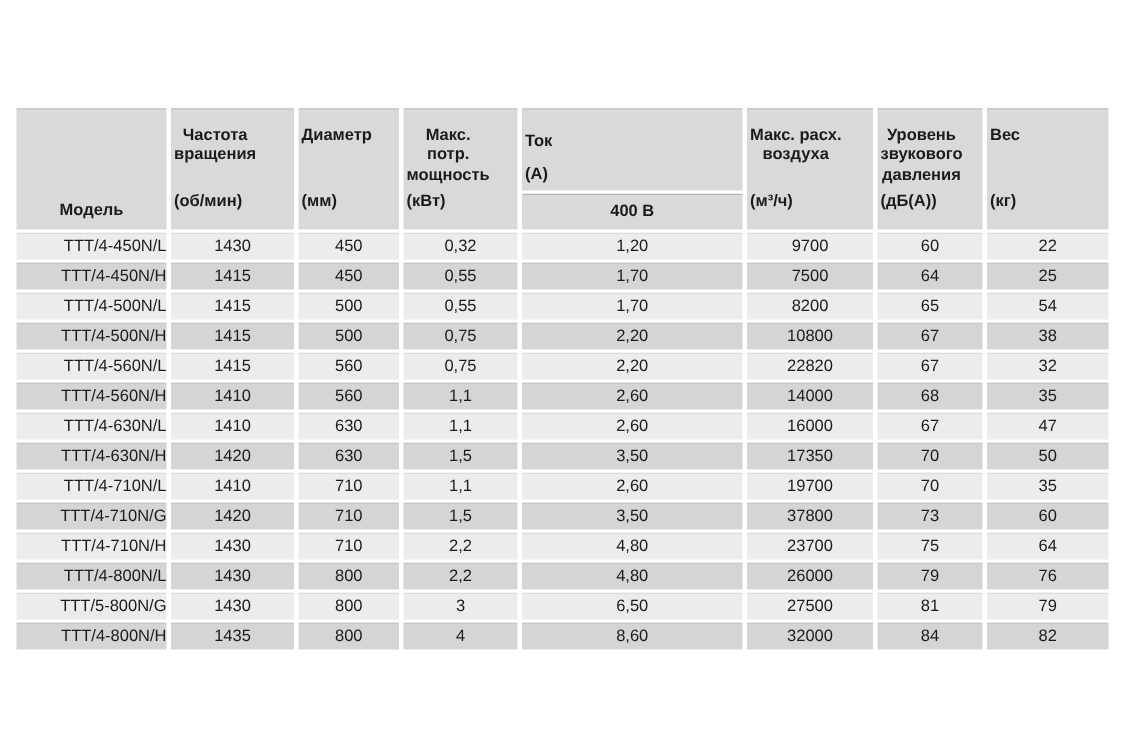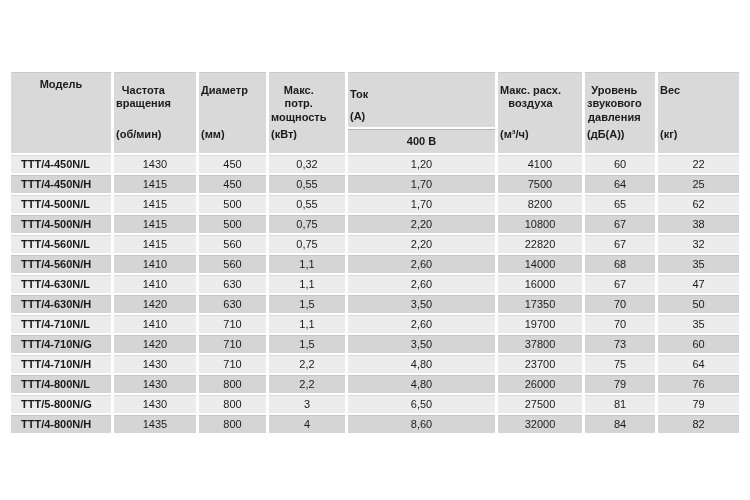--- a/index.html
+++ b/index.html
@@ -28,28 +28,28 @@
     box-shadow:inset 0 1px 0 rgba(0,0,0,0.07);
   }
   thead th{background:var(--header-bg);font-weight:bold;padding:0;}
   thead tr.hrow-top{height:44px;}
   thead tr.hrow-bottom{height:24px;}
   .h-stack{
     display:flex;flex-direction:column;justify-content:space-between;
     align-items:flex-start;height:70px;padding:6px 2px 7px 2px;
   }
   .tok-top .h-stack{height:44px;padding:5px 2px 5px 2px;margin-top:11px;}
-  .h-center{display:flex;align-items:flex-start;justify-content:center;height:70px;}
+  .h-center{display:flex;align-items:flex-end;justify-content:center;height:70px;}
   .h-label{white-space:pre-line;line-height:1.25;}
   .h-unit{line-height:1.1;}
   .tok-bottom{box-shadow:inset 0 1px 0 rgba(0,0,0,0.18);}
   tbody tr{height:18px;}
   tbody tr.light td{background:var(--row-light);}
   tbody tr.dark td{background:var(--row-dark);}
-  td.model-cell{text-align:left;padding-left:10px;font-weight:bold;}
+  td.model-cell{text-align:right;padding-left:10px;}
 </style>
 </head>
 <body>
 
 <div class="table-wrap">
   <table>
     <colgroup>
       <col style="width:100px">
       <col style="width:82px">
       <col style="width:67px">
@@ -119,21 +119,21 @@
         <th class="tok-bottom">400 В</th>
       </tr>
     </thead>
     <tbody>
         <tr class="light">
     <td class="model-cell">TTT/4-450N/L</td>
     <td>1430</td>
     <td>450</td>
     <td>0,32</td>
     <td>1,20</td>
-    <td>4100</td>
+    <td>9700</td>
     <td>60</td>
     <td>22</td>
   </tr>
         <tr class="dark">
     <td class="model-cell">TTT/4-450N/H</td>
     <td>1415</td>
     <td>450</td>
     <td>0,55</td>
     <td>1,70</td>
     <td>7500</td>
@@ -141,21 +141,21 @@
     <td>25</td>
   </tr>
         <tr class="light">
     <td class="model-cell">TTT/4-500N/L</td>
     <td>1415</td>
     <td>500</td>
     <td>0,55</td>
     <td>1,70</td>
     <td>8200</td>
     <td>65</td>
-    <td>62</td>
+    <td>54</td>
   </tr>
         <tr class="dark">
     <td class="model-cell">TTT/4-500N/H</td>
     <td>1415</td>
     <td>500</td>
     <td>0,75</td>
     <td>2,20</td>
     <td>10800</td>
     <td>67</td>
     <td>38</td>

